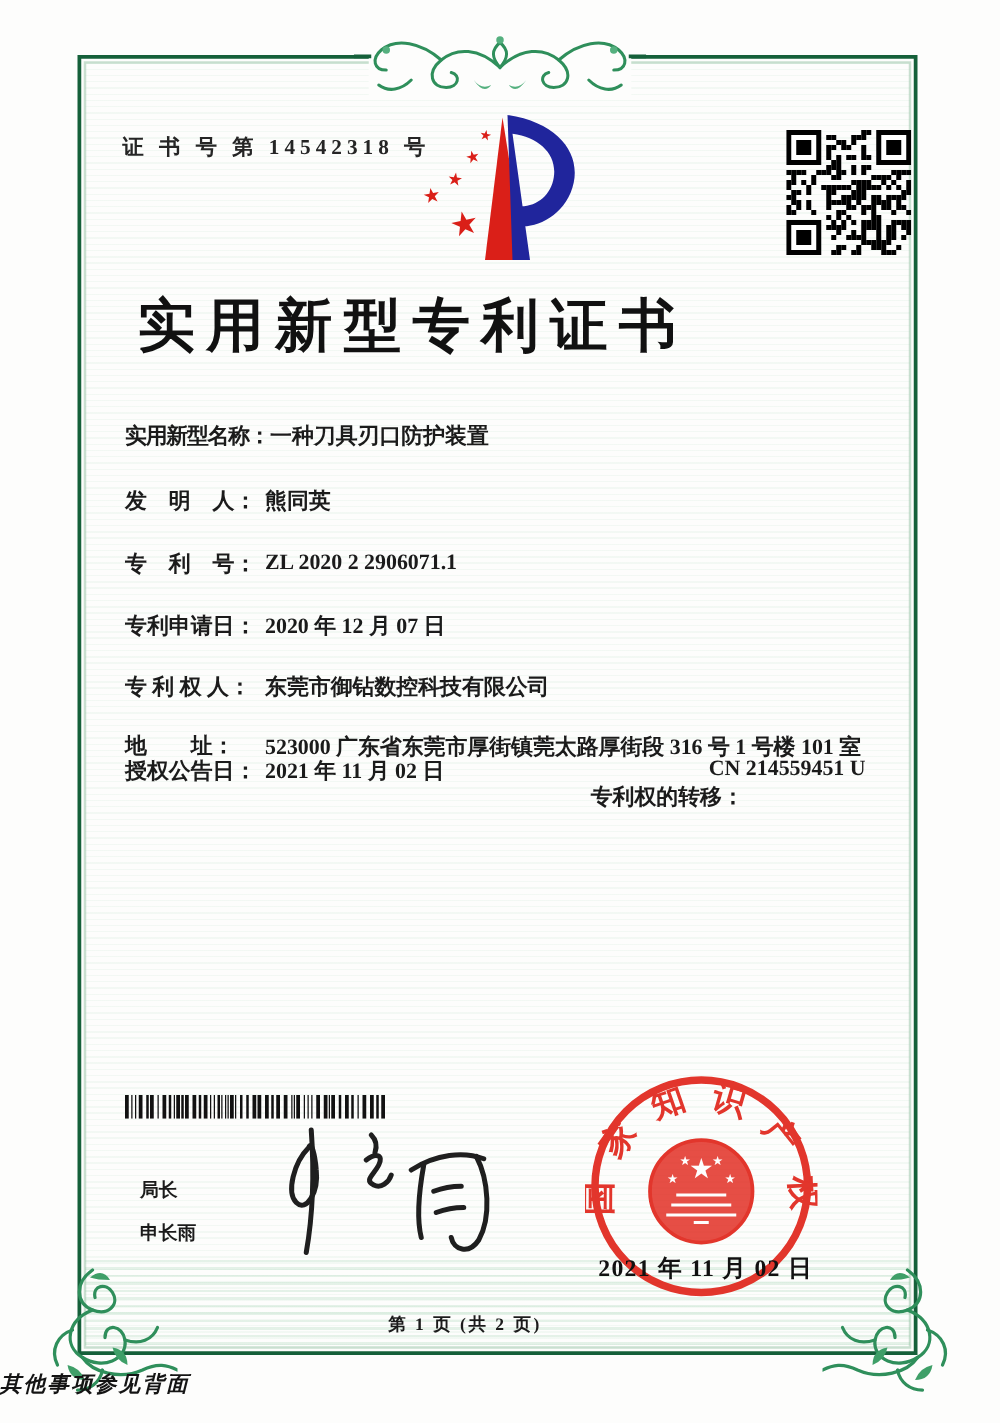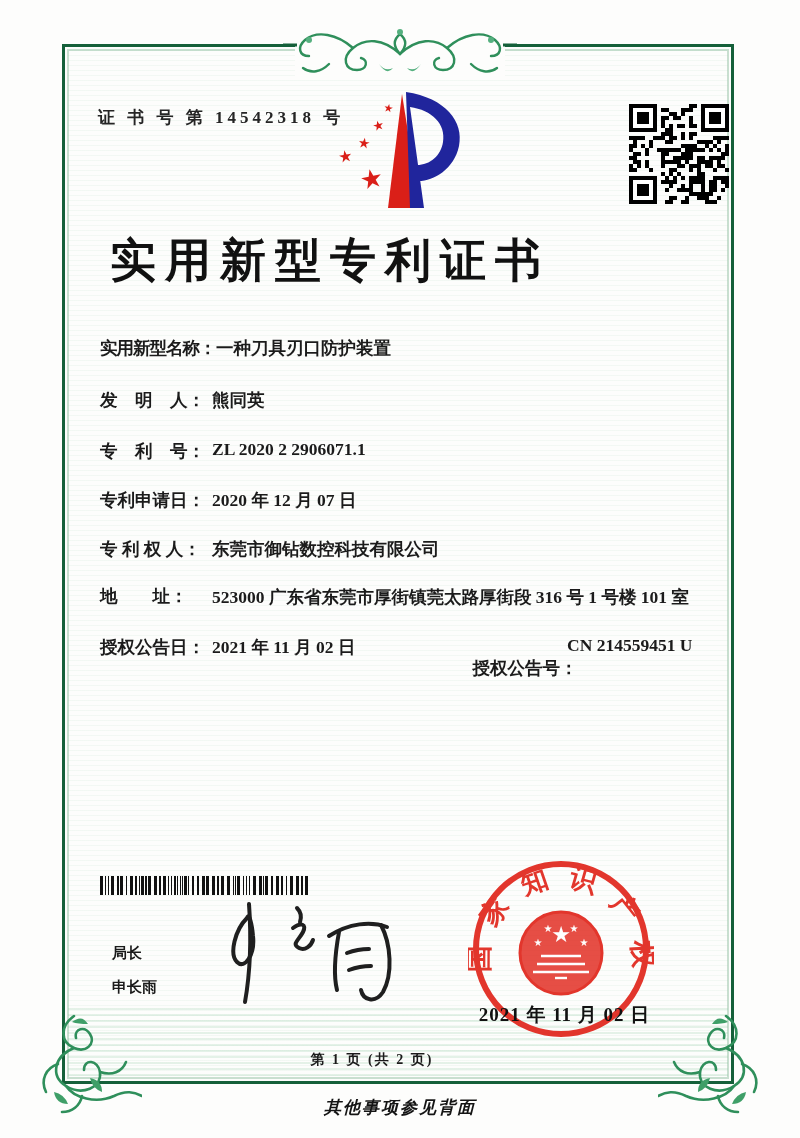--- a/index.html
+++ b/index.html
@@ -46,21 +46,21 @@
   }
   .field-row{position:absolute;left:100px;font-size:17.5px;font-weight:600;color:#1b1b1b;}
   .field-label{white-space:pre;display:inline-block;}
   .field-value{position:absolute;left:112px;top:0;white-space:pre;display:inline-block;}
   .row-1{top:336px;} .row-1 .field-label{letter-spacing:-1px;} .row-1 .field-value{left:116px;}
   .row-2{top:388px;}
   .row-3{top:439px;}
   .row-4{top:488px;}
   .row-5{top:537px;}
   .row-6{top:584px;} .row-6 .field-value{width:528px;white-space:normal;line-height:27px;}
-  .row-7{top:635px;text-decoration:underline;}
+  .row-7{top:604px;text-decoration:underline;}
   .grant-no{position:absolute;left:355px;top:0;white-space:pre;}
   .grant-no .field-value{left:112px;}
   
   .paragraphs{
     position:absolute;left:100px;top:672px;width:618px;
     font-size:17px;line-height:32px;text-align:justify;color:#141414;
     font-style:italic;font-weight:500;
   }
   .paragraphs p{margin:0;text-indent:2em;}
   
@@ -73,21 +73,21 @@
   .seal{position:absolute;left:468px;top:856px;width:186px;height:186px;opacity:.93;}
   .seal-date{
     position:absolute;left:472px;top:1002px;width:185px;text-align:center;
     font-size:19px;font-weight:600;color:#111;letter-spacing:1px;
   }
   .page-info{
     position:absolute;left:0;top:1051px;width:744px;text-align:center;
     font-size:14px;font-weight:600;color:#1b1b1b;letter-spacing:2px;
   }
   .back-note{
-    position:absolute;left:0;top:1096px;width:800px;text-align:center;
+    position:absolute;left:0;top:1096px;width:800px;text-align:left;
     font-size:17px;font-weight:600;font-style:italic;color:#141414;letter-spacing:2px;
   }
 </style>
 </head>
 <body>
 
 <div class="border-outer">
   <div class="border-inner"></div>
 </div>
 <div class="texture"></div>
@@ -411,21 +411,21 @@
   <span class="field-value">东莞市御钻数控科技有限公司</span>
 </div>
 <div class="field-row row-6">
   <span class="field-label">地　　址：</span>
   <span class="field-value">523000 广东省东莞市厚街镇莞太路厚街段 316 号 1 号楼 101 室</span>
 </div>
 <div class="field-row row-7">
   <span class="field-label">授权公告日：</span>
   <span class="field-value">2021 年 11 月 02 日</span>
   <span class="grant-no">
-    <span class="field-label">授权公告号：</span>
+    <span class="field-label">专利权的转移：</span>
     <span class="field-value">CN 214559451 U</span>
   </span>
 </div>
 
 <div class="paragraphs">
 </div>
 
 <div class="barcode">
   <svg id="barcode-svg" width="212" height="19" viewBox="0 0 212 19">
       <rect x="0" y="0" width="3" height="19" fill="#111"></rect>

